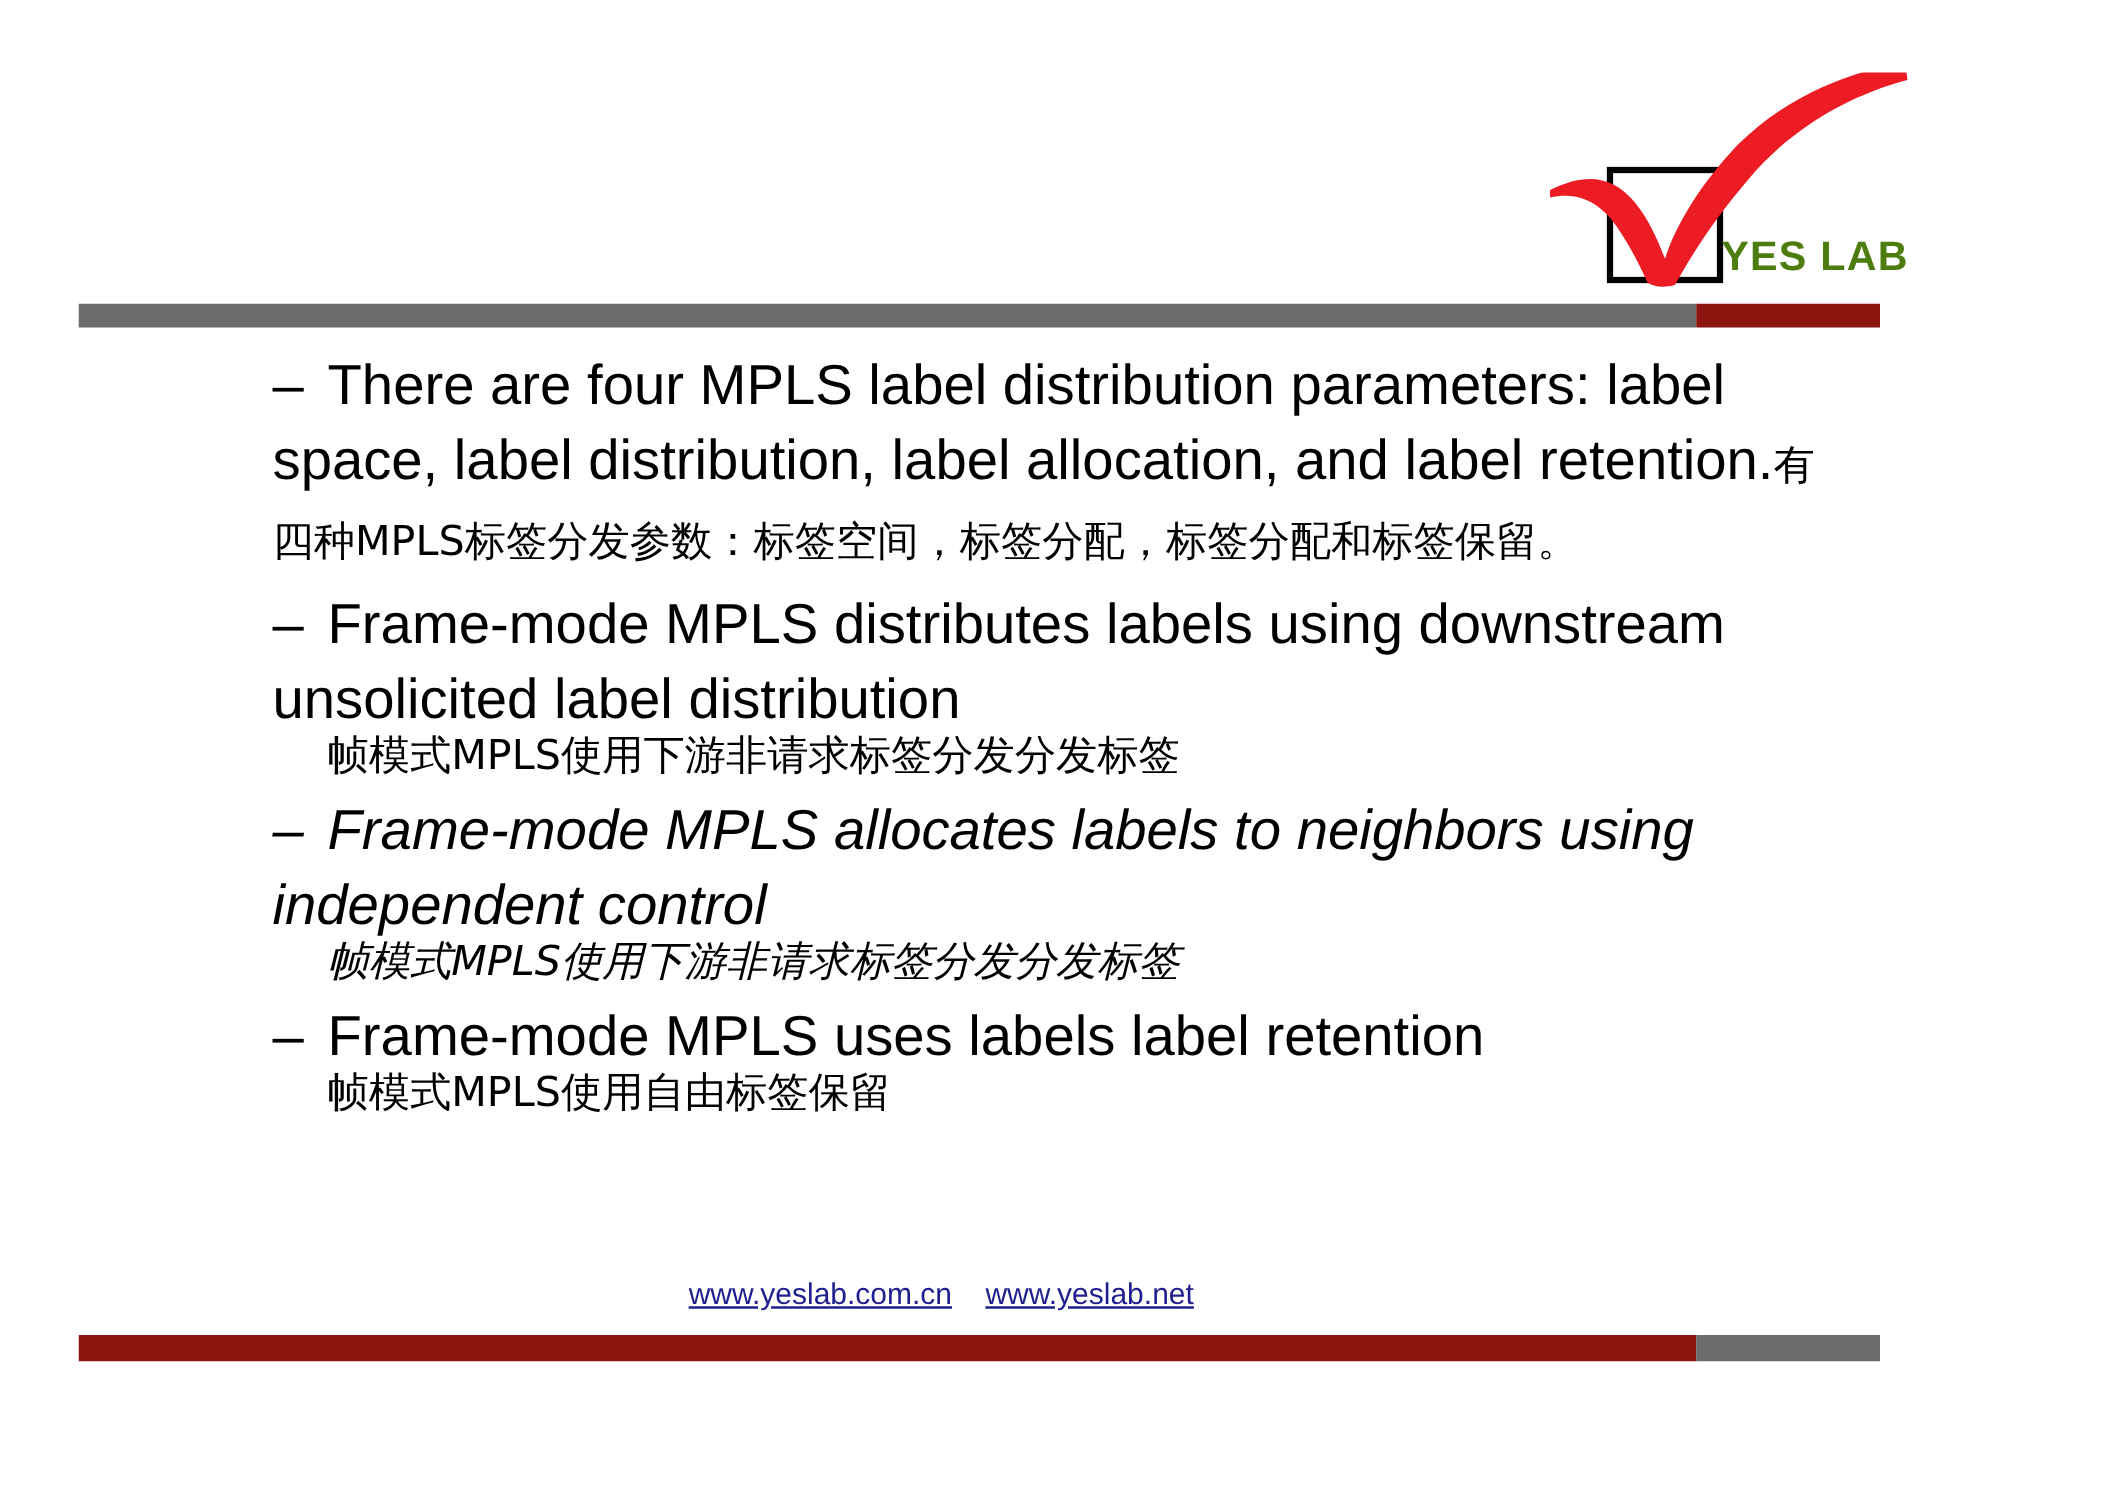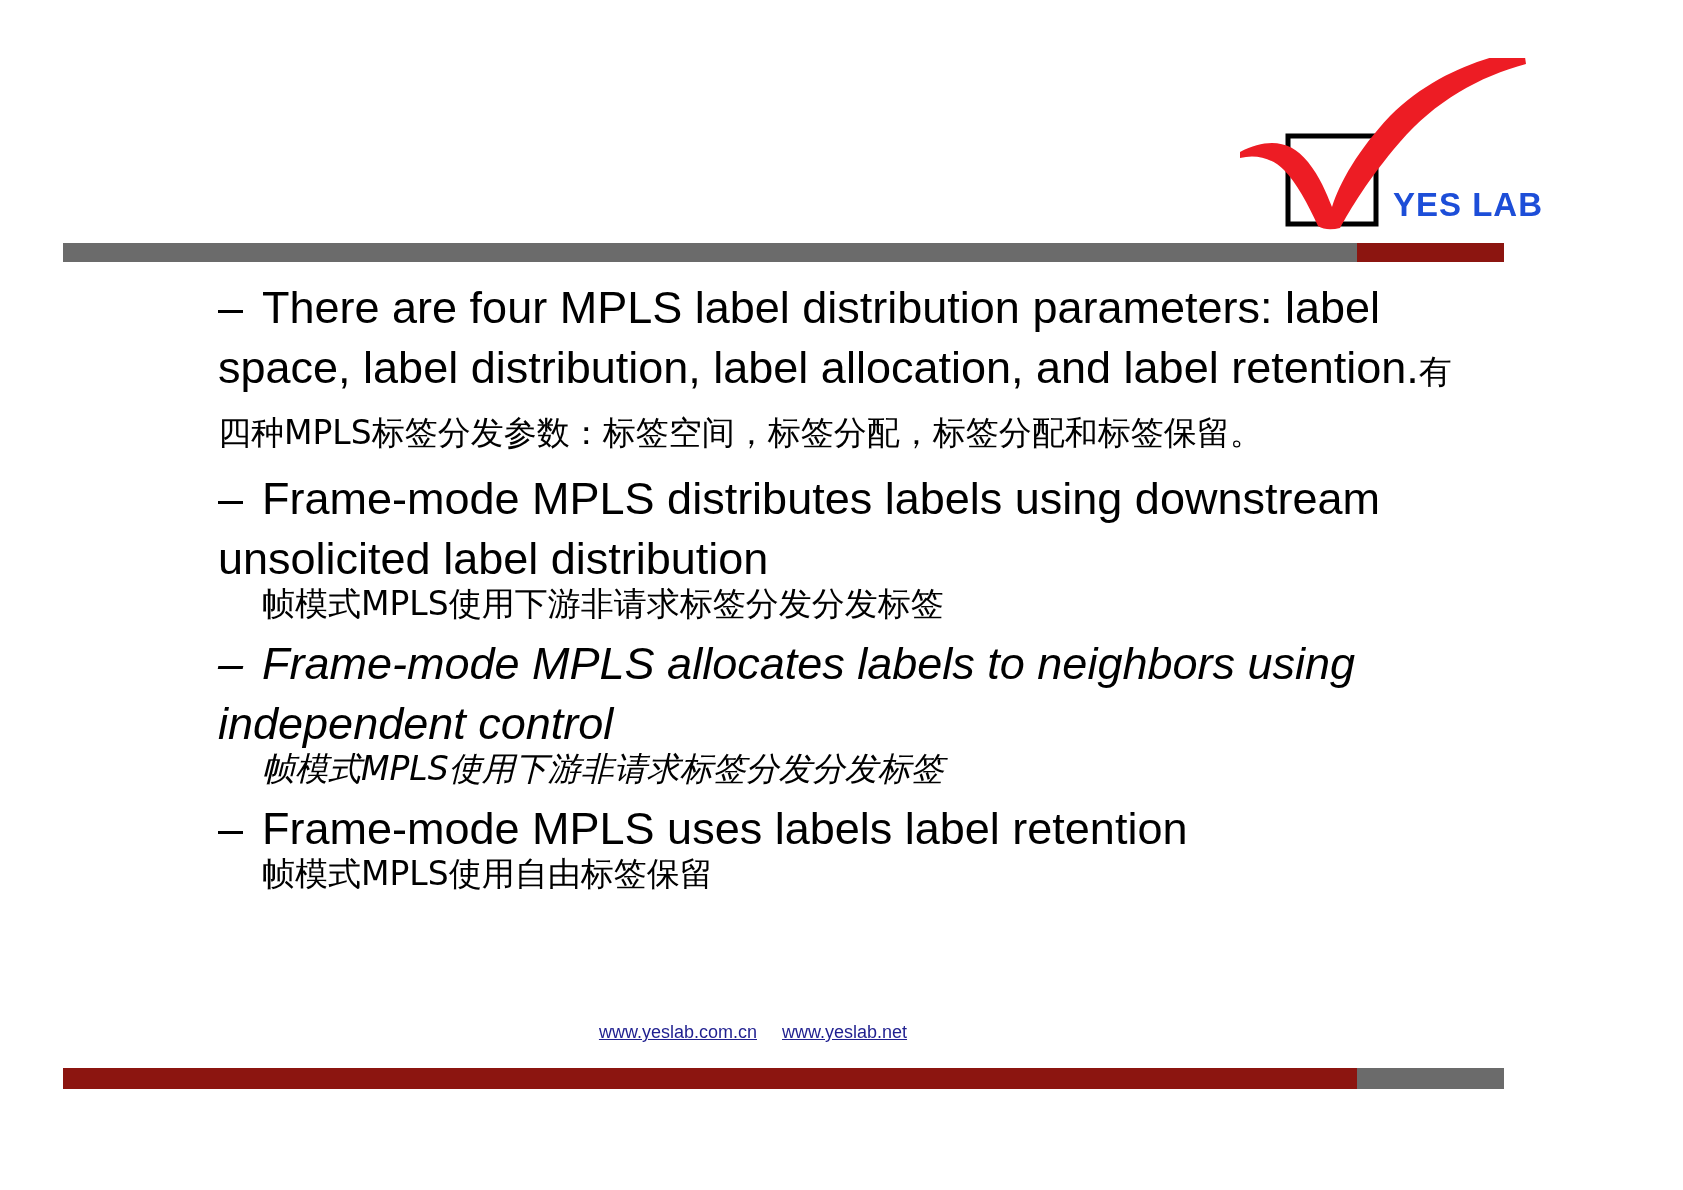--- a/index.html
+++ b/index.html
@@ -45,24 +45,23 @@
     height: 180px;
   }
   #logo-svg { display: block; }
   #logo-text {
     position: absolute;
     left: 149px;
     top: 128px;
     font-size: 33px;
     font-weight: 700;
     letter-spacing: 1px;
-    color: #1d4ed8;
+    color: #4d7c0f;
     font-family: "Liberation Sans", "DejaVu Sans", sans-serif;
     white-space: nowrap;
-    margin-left: 16px;
   }
 
   
   #header-bar-grey {
     position: absolute;
     left: 63px;
     top: 243px;
     width: 1294px;
     height: 19px;
     background: #6b6b6b;
@@ -111,21 +110,21 @@
   .bullet-4 { margin-bottom: 0; }
   .zh-line-tight { display: block; padding-left: 44px; margin-top: -6px; }
 
   
   #footer-links {
     position: absolute;
     left: 0;
     top: 1022px;
     width: 1506px;
     text-align: center;
-    font-size: 18px;
+    font-size: 24px;
     color: #1a1a8c;
     font-family: "Liberation Sans", "DejaVu Sans", sans-serif;
   }
   #footer-links a,
   #footer-links span.link {
     color: #1f1f8f;
     text-decoration: underline;
     margin: 0 10px;
   }
 

